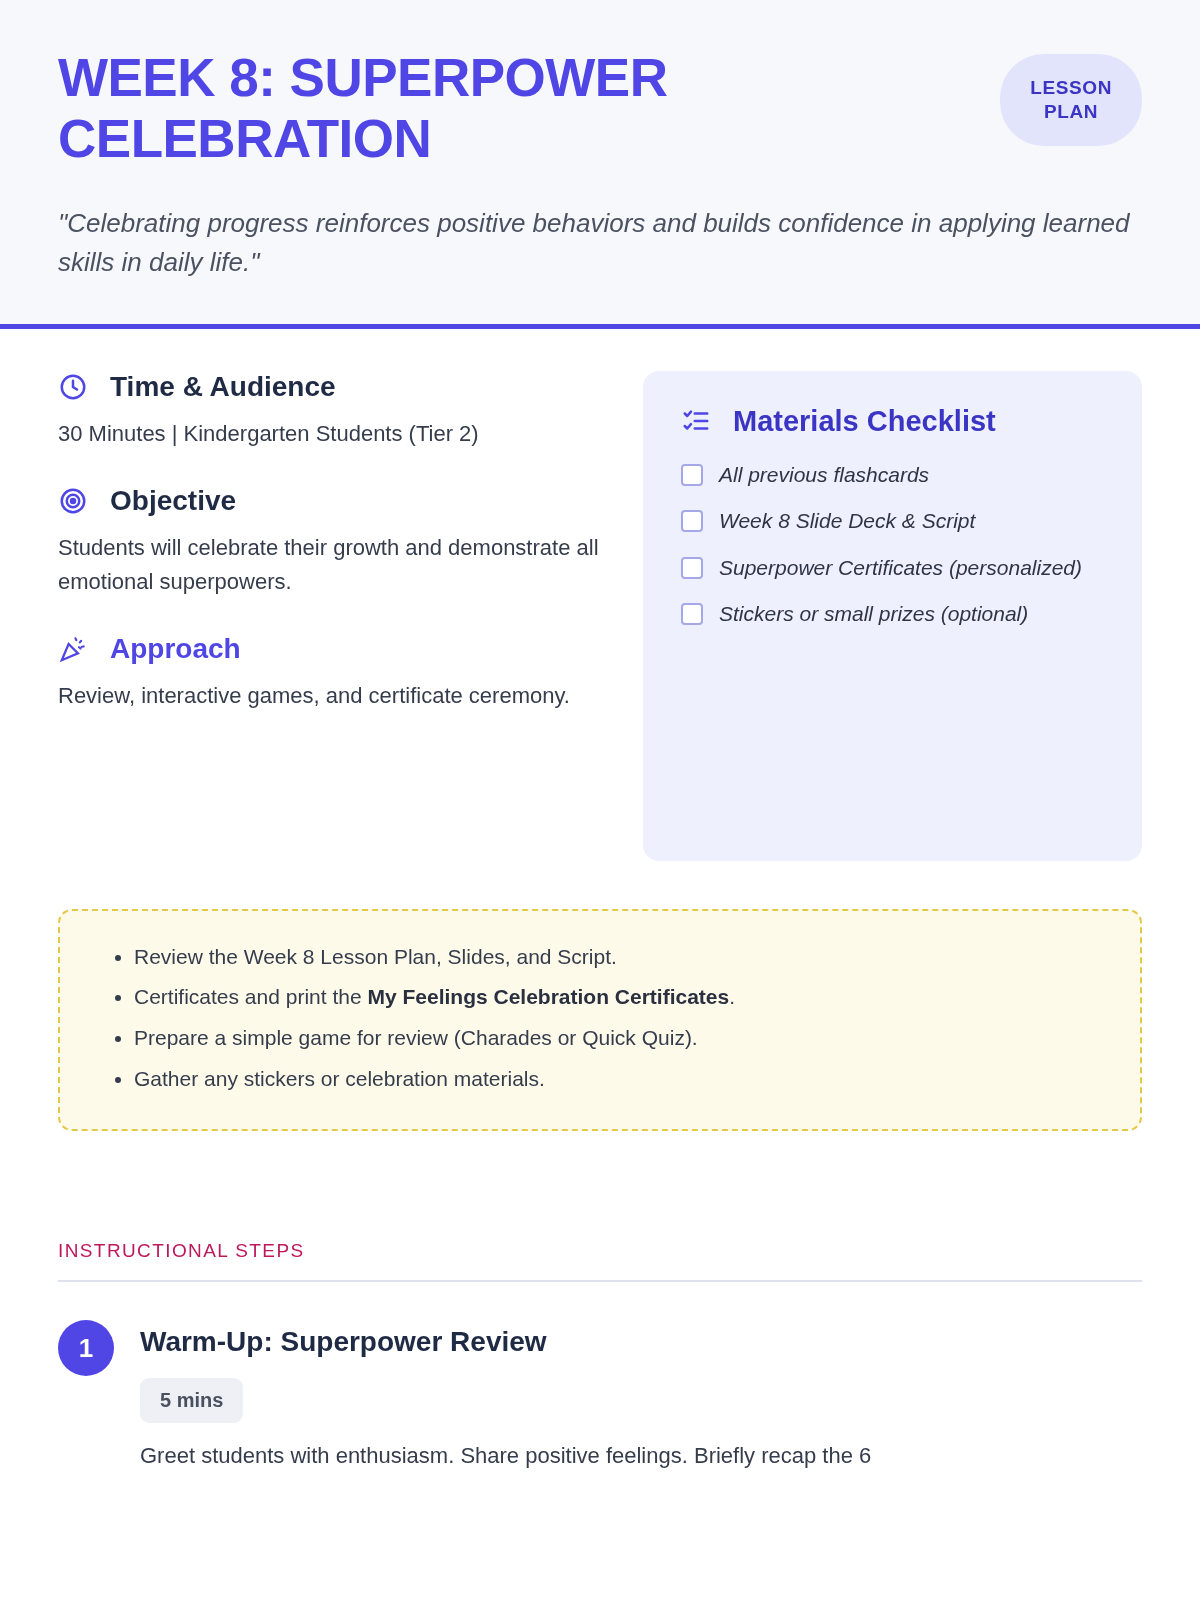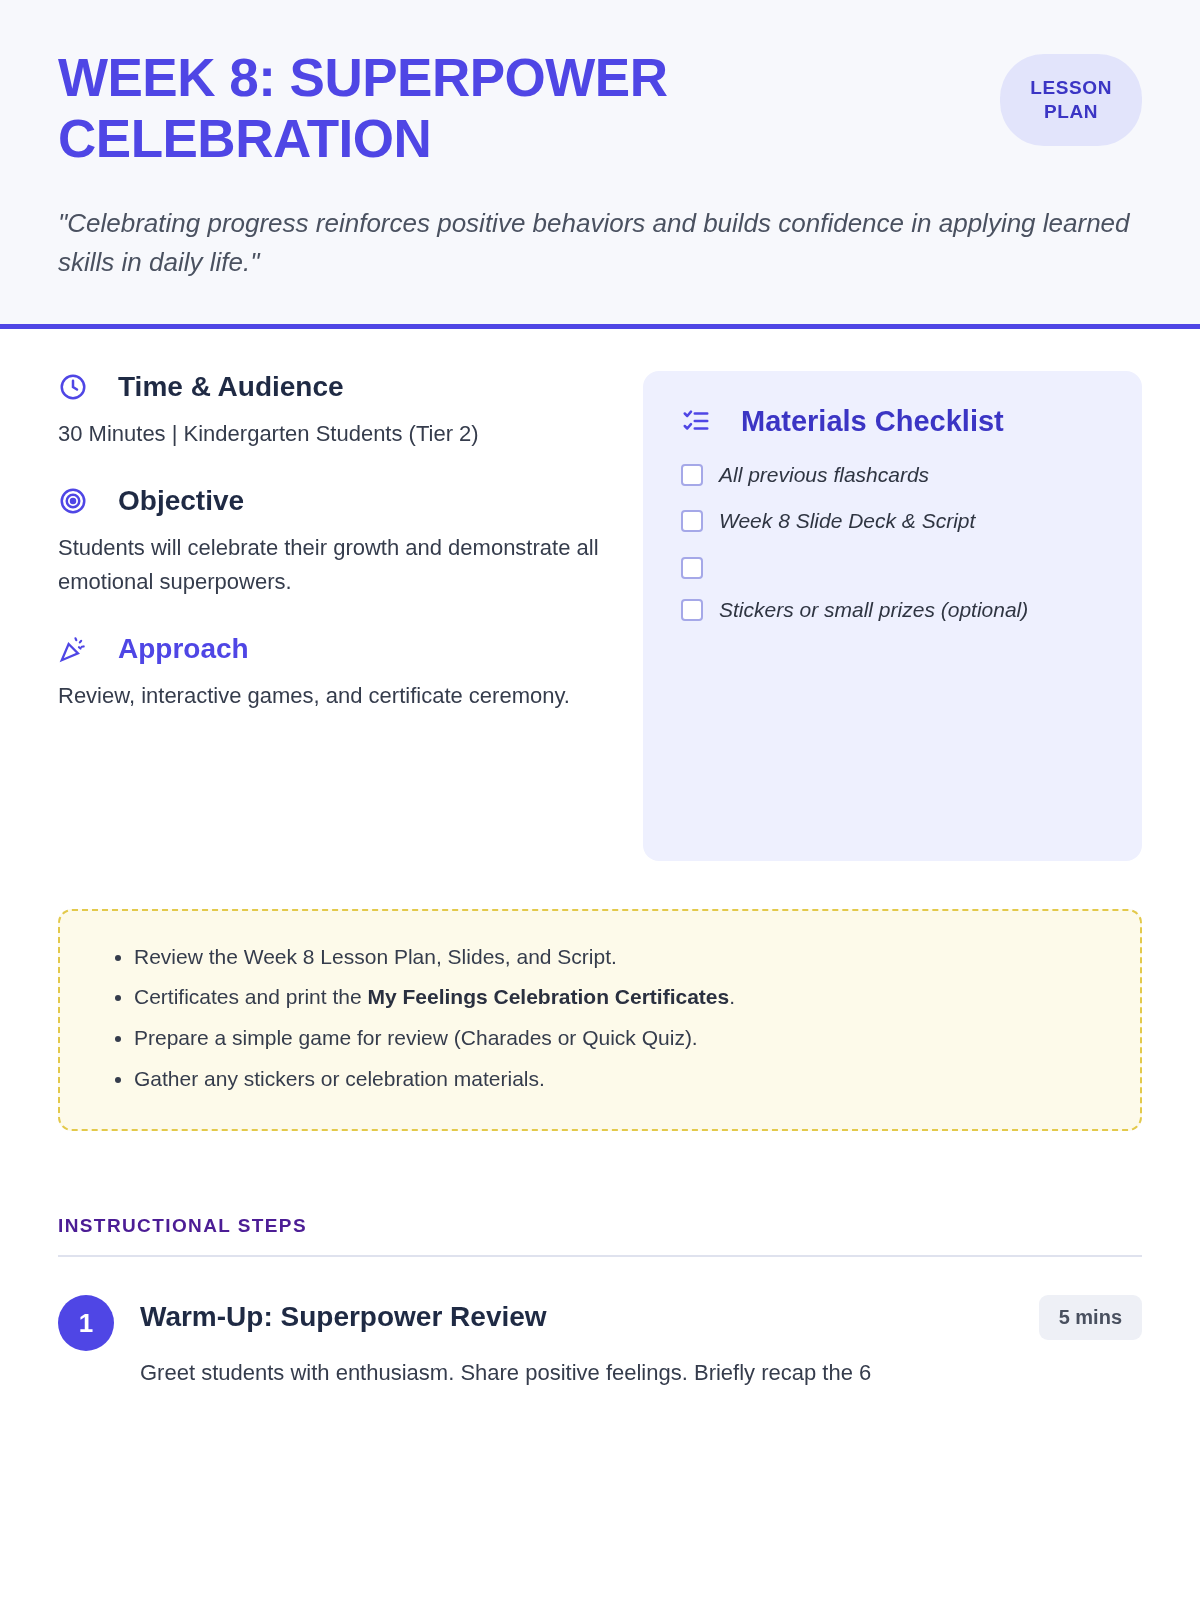--- a/index.html
+++ b/index.html
@@ -65,21 +65,21 @@
     gap: 40px;
     padding-top: 42px;
     align-items: flex-start;
   }
   .col-left { width: 545px; flex: none; }
   .col-right { flex: 1; }
 
   .sec-head {
     display: flex;
     align-items: center;
-    gap: 30px;
+    gap: 22px;
     margin: 0 0 14px 0;
   }
   .sec-head .ic { width: 30px; height: 30px; flex: none; display:block; }
   .sec-title {
     font-size: 28px;
     font-weight: 700;
     color: #1f2a44;
     margin: 0;
   }
   .sec-title.accent { color: #4f46e5; }
@@ -149,25 +149,25 @@
     font-size: 21px;
     line-height: 1.55;
     color: #353c4c;
     margin-bottom: 8px;
   }
   .prep li:last-child { margin-bottom: 0; }
   .prep li b { font-weight: 700; color: #2a3040; }
 
   
   .steps-label {
-    margin-top: 84px;
+    margin-top: 109px;
     font-size: 19px;
-    font-weight: 700;
+    font-weight: 400;
     letter-spacing: 1.4px;
-    color: #4c1d95;
+    color: #be185d;
     text-transform: uppercase;
   }
   .steps-rule {
     height: 2px;
     background: #dfe2ee;
     margin-top: 18px;
   }
   .step {
     display: flex;
     gap: 26px;
@@ -185,20 +185,21 @@
     align-items: center;
     justify-content: center;
     flex: none;
   }
   .step-main { flex: 1; }
   .step-top {
     display: flex;
     align-items: flex-start;
     justify-content: space-between;
     gap: 20px;
+    flex-direction: column;
   }
   .step-title {
     font-size: 28px;
     font-weight: 700;
     color: #1f2a44;
     margin: 6px 0 0 0;
   }
   .step-time {
     background: #eef0f6;
     color: #49505f;
@@ -292,20 +293,21 @@
         <div class="chk-item">
           <span class="chk-box"></span>
           <span class="chk-label">All previous flashcards</span>
         </div>
         <div class="chk-item">
           <span class="chk-box"></span>
           <span class="chk-label">Week 8 Slide Deck &amp; Script</span>
         </div>
         <div class="chk-item">
           <span class="chk-box"></span>
+          <span class="chk-label">Superpower Certificates (personalized)</span>
         </div>
         <div class="chk-item">
           <span class="chk-box"></span>
           <span class="chk-label">Stickers or small prizes (optional)</span>
         </div>
       </div>
     </div>
   </div>
 
   <div class="prep">

